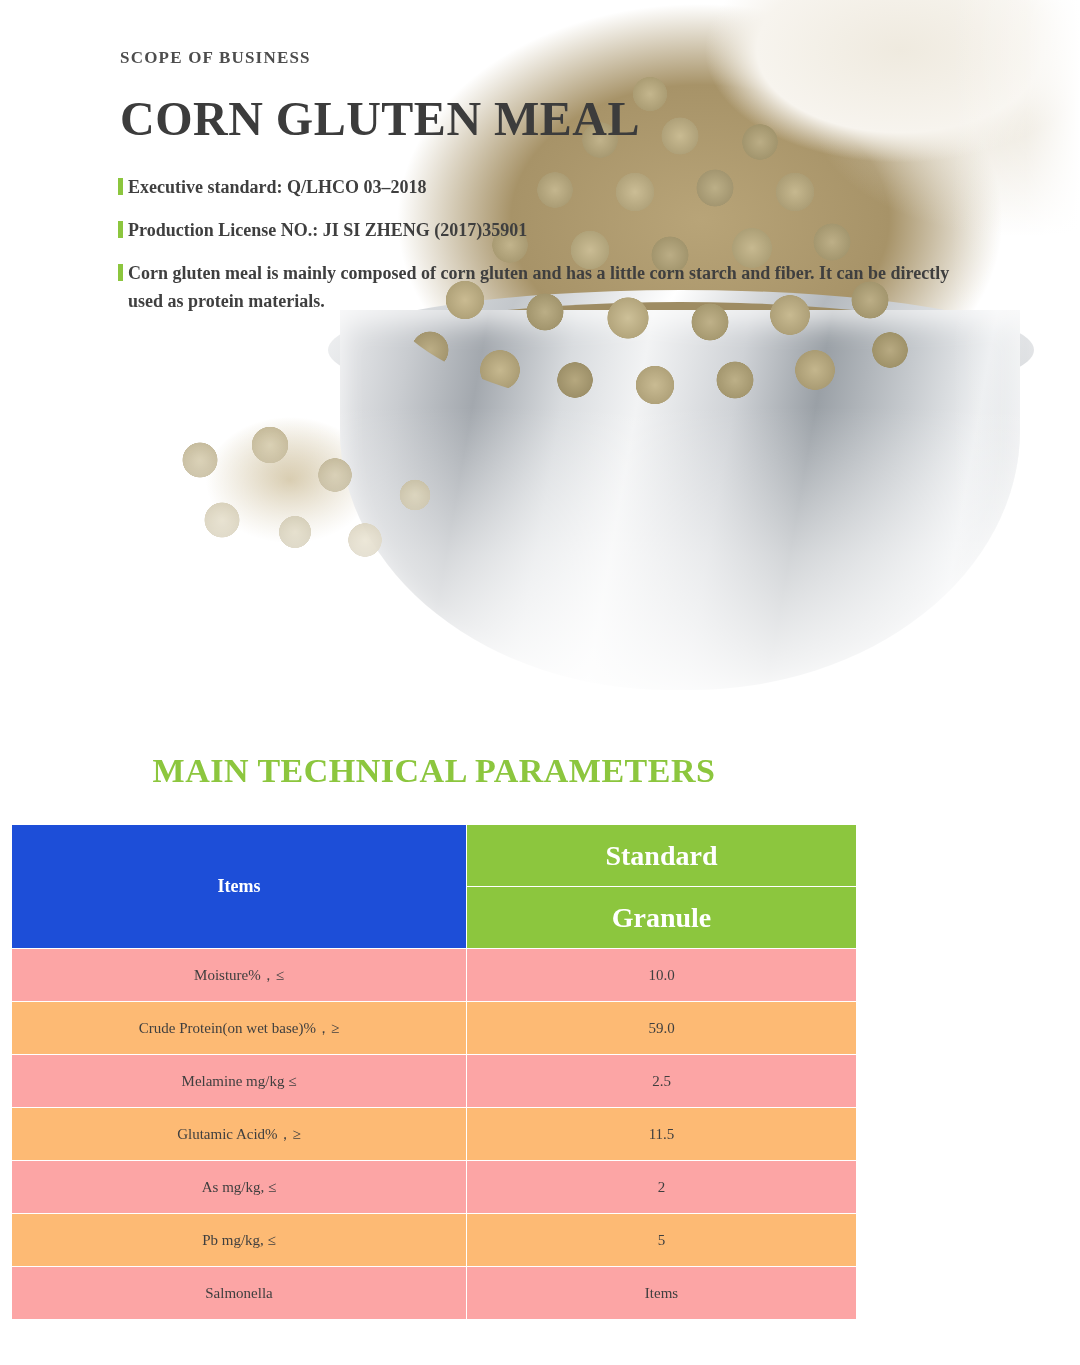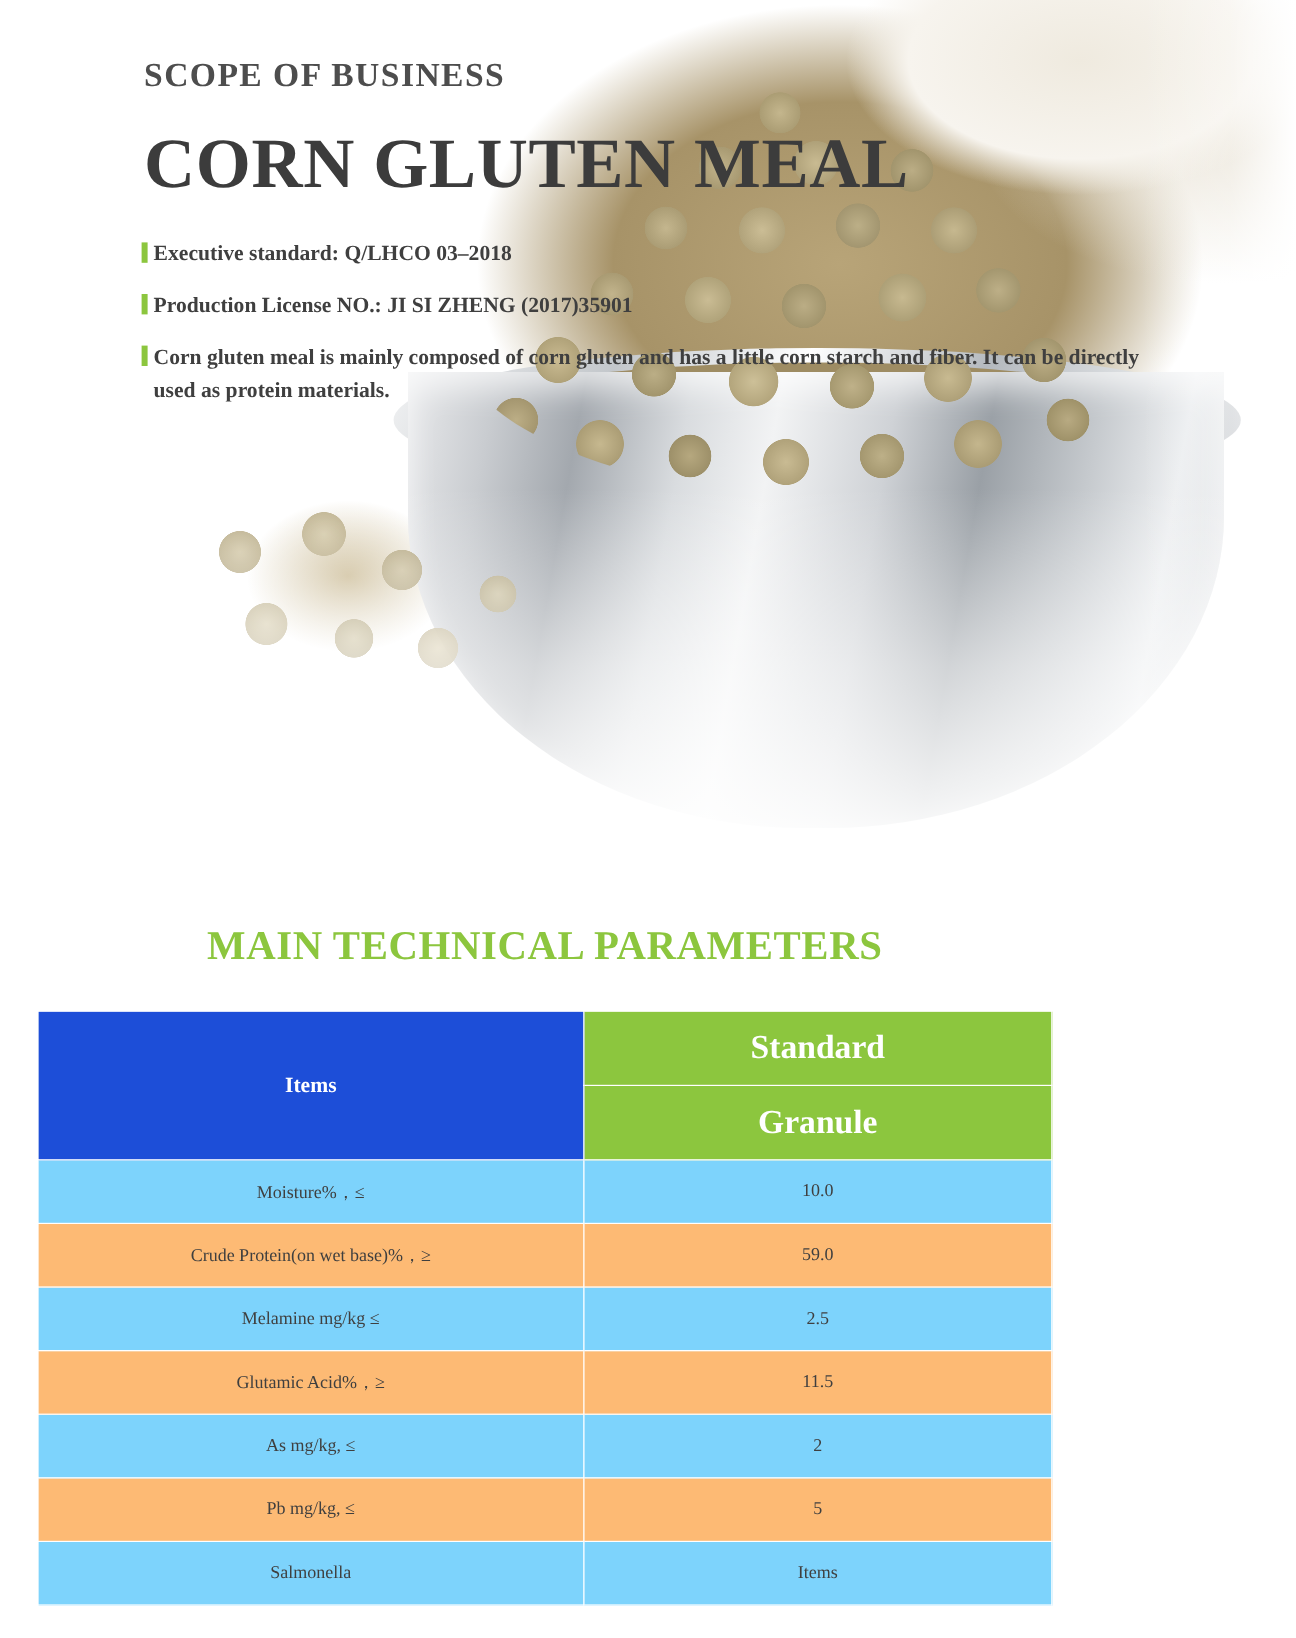--- a/index.html
+++ b/index.html
@@ -147,28 +147,28 @@
 
   
   .hero-text {
     position: absolute;
     left: 118px;
     top: 48px;
     width: 880px;
     z-index: 5;
   }
   .eyebrow {
-    font-size: 28px;
+    font-size: 17px;
     font-weight: bold;
     letter-spacing: 1.2px;
     color: #4d4d4d;
     margin: 0 0 26px 2px;
   }
   .product-title {
-    font-size: 59px;
+    font-size: 48px;
     font-weight: bold;
     letter-spacing: 0.5px;
     color: #3c3c3c;
     margin: 0 0 30px 2px;
     line-height: 1.05;
   }
   .bullet-list {
     list-style: none;
     margin: 0;
     padding: 0;
@@ -189,24 +189,23 @@
     left: 0;
     top: 4px;
     width: 5px;
     height: 17px;
     background: #8cc63e;
   }
 
   
   .params {
     position: absolute;
-    top: 770px;
+    top: 752px;
     left: 0;
     width: 868px;
-    padding-left: 20px;
   }
   .params-title {
     text-align: center;
     font-size: 34px;
     font-weight: bold;
     color: #8cc63e;
     letter-spacing: 0.5px;
     margin: 0 0 34px 0;
   }
   table.spec {
@@ -234,21 +233,21 @@
     font-weight: bold;
     border: 1px solid #ffffff;
   }
   .body-row td {
     height: 50px;
     font-size: 15px;
     color: #3f3f3f;
     font-family: "Liberation Serif", serif;
     border: 1px solid #e3e3e3;
   }
-  .row-odd td { background: #7dd3fc; }
+  .row-odd td { background: #fca5a5; }
   .row-even td { background: #fdba74; }
   .col-items { width: 455px; }
   .col-std { width: 390px; }
 </style>
 </head>
 <body>
 
 <div class="top-bar"></div>
 
 <div class="hero">

